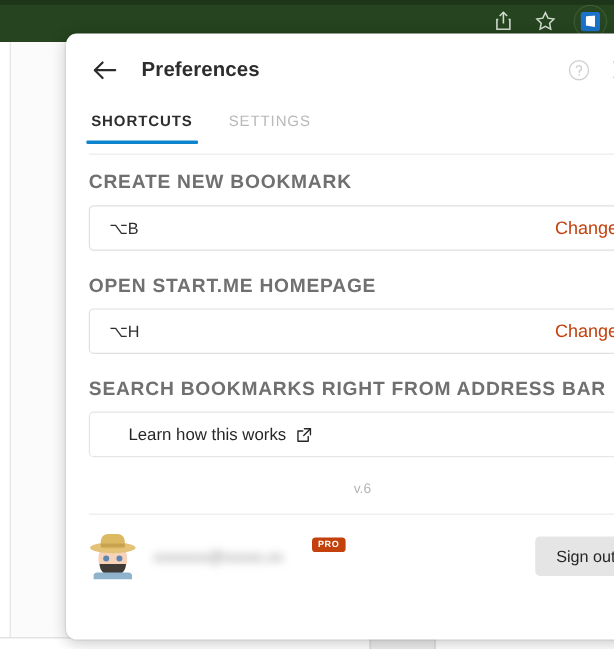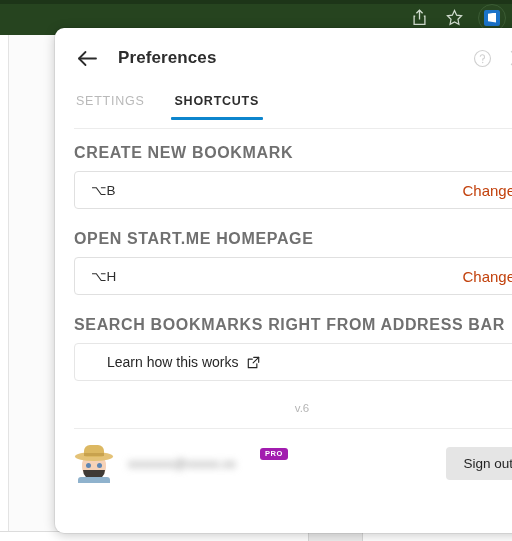--- a/index.html
+++ b/index.html
@@ -301,21 +301,21 @@
   .user-email {
     margin-left: 14px;
     font-size: 13px;
     color: #8d8d8d;
     filter: blur(3.6px);
     user-select: none;
   }
   .pro-badge {
     position: absolute;
     left: 205px; top: 19px;
-    background: #a21caf;
+    background: #c2410c;
     color: #ffffff;
     font-size: 7.5px;
     font-weight: bold;
     letter-spacing: 0.5px;
     padding: 2px 5px;
     border-radius: 3px;
     line-height: 1;
   }
   .signout-btn {
     margin-left: auto;
@@ -399,22 +399,22 @@
         <div class="close-icon">
           <svg width="18" height="18" viewBox="0 0 18 18" fill="none" stroke="currentColor" stroke-width="1.4" stroke-linecap="round">
             <path d="M2.5 2.5 L15.5 15.5"></path>
             <path d="M15.5 2.5 L2.5 15.5"></path>
           </svg>
         </div>
       </div>
     </div>
 
     <div class="tabs">
+      <div class="tab active">SHORTCUTS</div>
       <div class="tab inactive">SETTINGS</div>
-      <div class="tab active">SHORTCUTS</div>
       <div class="tabs-divider"></div>
     </div>
 
     <div class="panel-body">
 
       <div class="field-group">
         <div class="field-label">CREATE NEW BOOKMARK</div>
         <div class="input-box">
           <span class="input-value">⌥B</span>
           <span class="change-link">Change</span>

